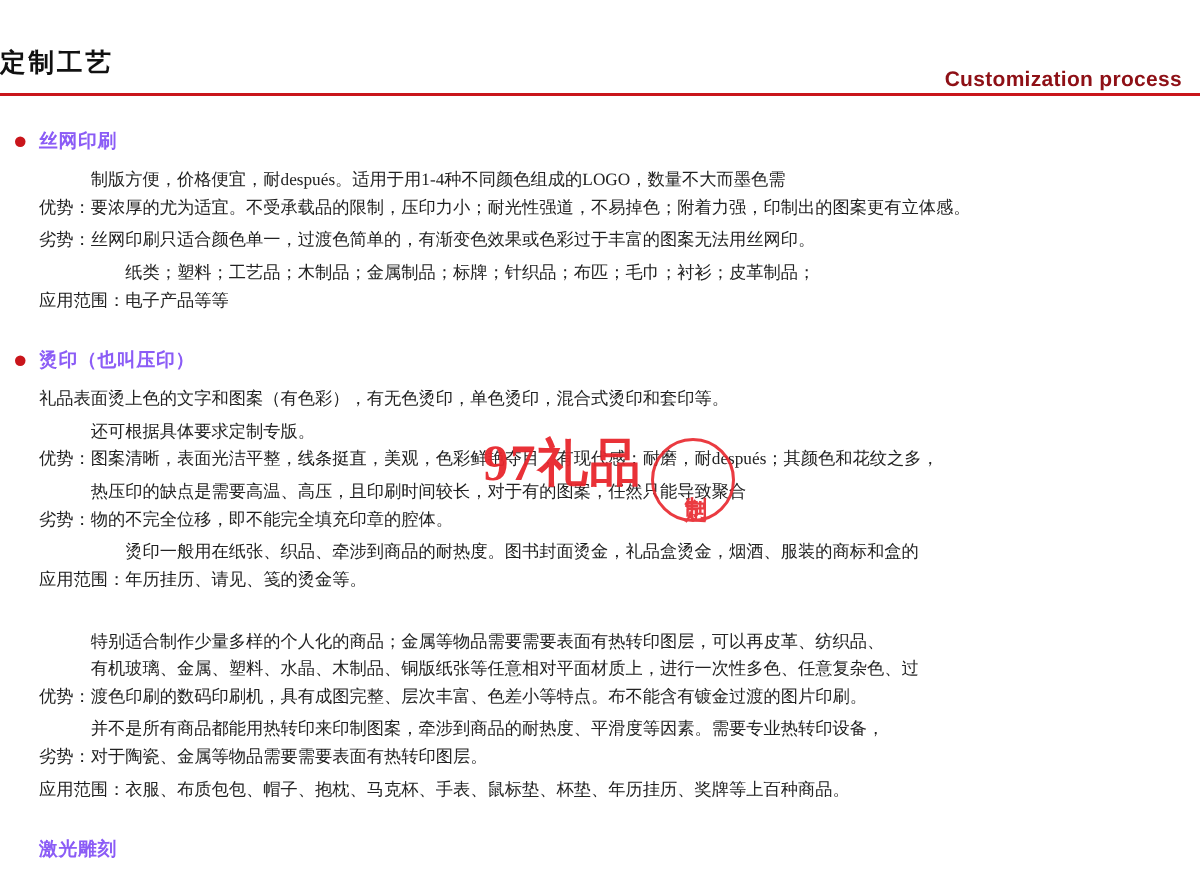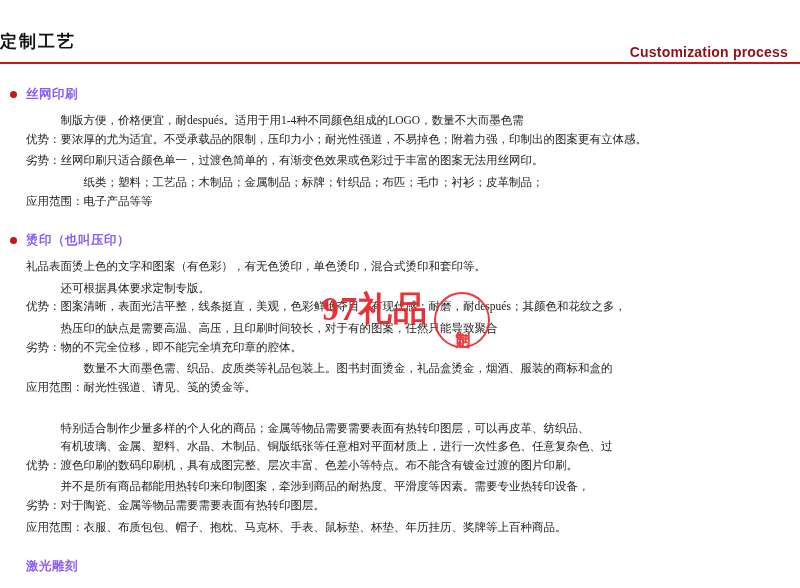--- a/index.html
+++ b/index.html
@@ -216,22 +216,22 @@
         <div class="para">
           <span class="para-label">劣势：</span>
           <span class="para-body">
             <span class="cont">热压印的缺点是需要高温、高压，且印刷时间较长，对于有的图案，任然只能导致聚合</span>
             <span class="cont">物的不完全位移，即不能完全填充印章的腔体。</span>
           </span>
         </div>
         <div class="para">
           <span class="para-label">应用范围：</span>
           <span class="para-body">
-            <span class="cont">数量不大而墨色需、织品、皮质类等礼品包装上。图书封面烫金，礼品盒烫金，烟酒、服装的商标和盒的</span>
-            <span class="cont">耐光性强道、请见、笺的烫金等。</span>
+            <span class="cont">烫印一般用在纸张、织品、牵涉到商品的耐热度。图书封面烫金，礼品盒烫金，烟酒、服装的商标和盒的</span>
+            <span class="cont">年历挂历、请见、笺的烫金等。</span>
           </span>
         </div>
       </div>
       <div class="section">
         <div class="para">
           <span class="para-label">优势：</span>
           <span class="para-body">
             <span class="cont">特别适合制作少量多样的个人化的商品；金属等物品需要需要表面有热转印图层，可以再皮革、纺织品、</span>
             <span class="cont">有机玻璃、金属、塑料、水晶、木制品、铜版纸张等任意相对平面材质上，进行一次性多色、任意复杂色、过</span>
             <span class="cont">渡色印刷的数码印刷机，具有成图完整、层次丰富、色差小等特点。布不能含有镀金过渡的图片印刷。</span>

